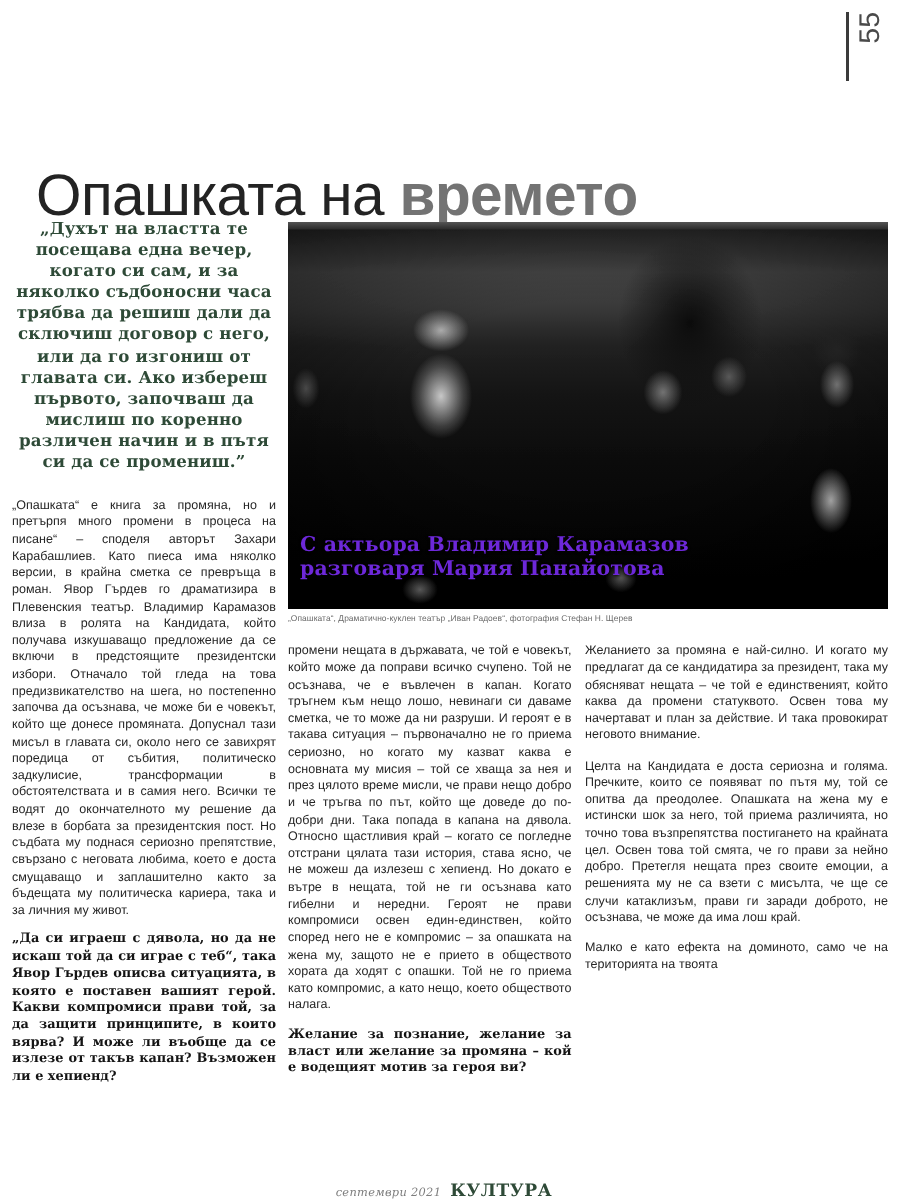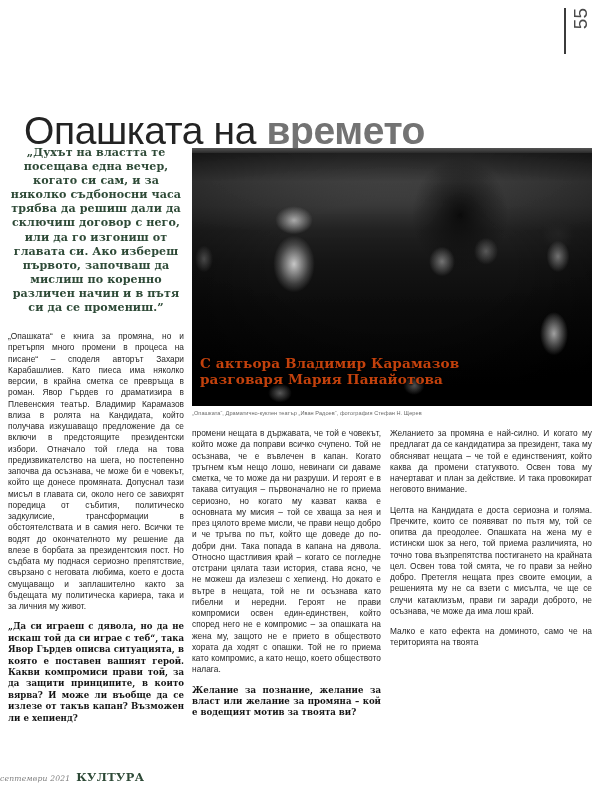--- a/index.html
+++ b/index.html
@@ -172,21 +172,21 @@
 
   .photo-caption {
     position: absolute;
     left: 200px;
     top: 355px;
     width: 330px;
     font-family: "DejaVu Serif", "Liberation Serif", serif;
     font-weight: 700;
     font-size: 13.6px;
     line-height: 16.4px;
-    color: #c2410c;
+    color: #6d28d9;
     text-shadow: 0 1px 2px rgba(0,0,0,0.85);
     letter-spacing: 0.1px;
   }
 
   .photo-credit {
     position: absolute;
     left: 192px;
     top: 409px;
     width: 400px;
     font-size: 5.6px;
@@ -209,25 +209,25 @@
     left: 390px;
     top: 428px;
     width: 202px;
   }
 
   
   .footer {
     position: absolute;
     left: 0;
     right: 8px;
-    bottom: 16px;
+    bottom: 0;
     height: 14px;
     display: flex;
     align-items: baseline;
-    justify-content: flex-start;
+    justify-content: center;
     gap: 6px;
   }
   .footer-date {
     font-size: 7.6px;
     color: #7d7d7d;
     font-family: "DejaVu Serif", "Liberation Serif", serif;
     font-style: italic;
     letter-spacing: 0.2px;
   }
   .footer-brand {
@@ -263,21 +263,21 @@
   <div class="photo-wrap">
     <div class="photo"></div>
     <div class="photo-topline"></div>
   </div>
   <div class="photo-caption">С актьора Владимир Карамазов разговаря Мария Панайотова</div>
   <div class="photo-credit">„Опашката“, Драматично-куклен театър „Иван Радоев“, фотография Стефан Н. Щерев</div>
 
   <div class="col-mid">
     <div>
         <p class="bodytext">промени нещата в държавата, че той е човекът, който може да поправи всичко счупено. Той не осъзнава, че е въвлечен в капан. Когато тръгнем към нещо лошо, невинаги си даваме сметка, че то може да ни разруши. И героят е в такава ситуация – първоначално не го приема сериозно, но когато му казват каква е основната му мисия – той се хваща за нея и през цялото време мисли, че прави нещо добро и че тръгва по път, който ще доведе до по-добри дни. Така попада в капана на дявола. Относно щастливия край – когато се погледне отстрани цялата тази история, става ясно, че не можеш да излезеш с хепиенд. Но докато е вътре в нещата, той не ги осъзнава като гибелни и нередни. Героят не прави компромиси освен един-единствен, който според него не е компромис – за опашката на жена му, защото не е прието в обществото хората да ходят с опашки. Той не го приема като компромис, а като нещо, което обществото налага.</p>
-        <p class="qtext">Желание за познание, желание за власт или желание за промяна – кой е водещият мотив за твоята ви?</p>
+        <p class="qtext">Желание за познание, желание за власт или желание за промяна – кой е водещият мотив за героя ви?</p>
       </div>
   </div>
 
   <div class="col-right">
     <div>
         <p class="bodytext">Желанието за промяна е най-силно. И когато му предлагат да се кандидатира за президент, така му обясняват нещата – че той е единственият, който каква да промени статуквото. Освен това му начертават и план за действие. И така провокират неговото внимание.</p>
         <p class="bodytext">Целта на Кандидата е доста сериозна и голяма. Пречките, които се появяват по пътя му, той се опитва да преодолее. Опашката на жена му е истински шок за него, той приема различията, но точно това възпрепятства постигането на крайната цел. Освен това той смята, че го прави за нейно добро. Претегля нещата през своите емоции, а решенията му не са взети с мисълта, че ще се случи катаклизъм, прави ги заради доброто, не осъзнава, че може да има лош край.</p>
         <p class="bodytext">Малко е като ефекта на доминото, само че на територията на твоята</p>
       </div>
   </div>

